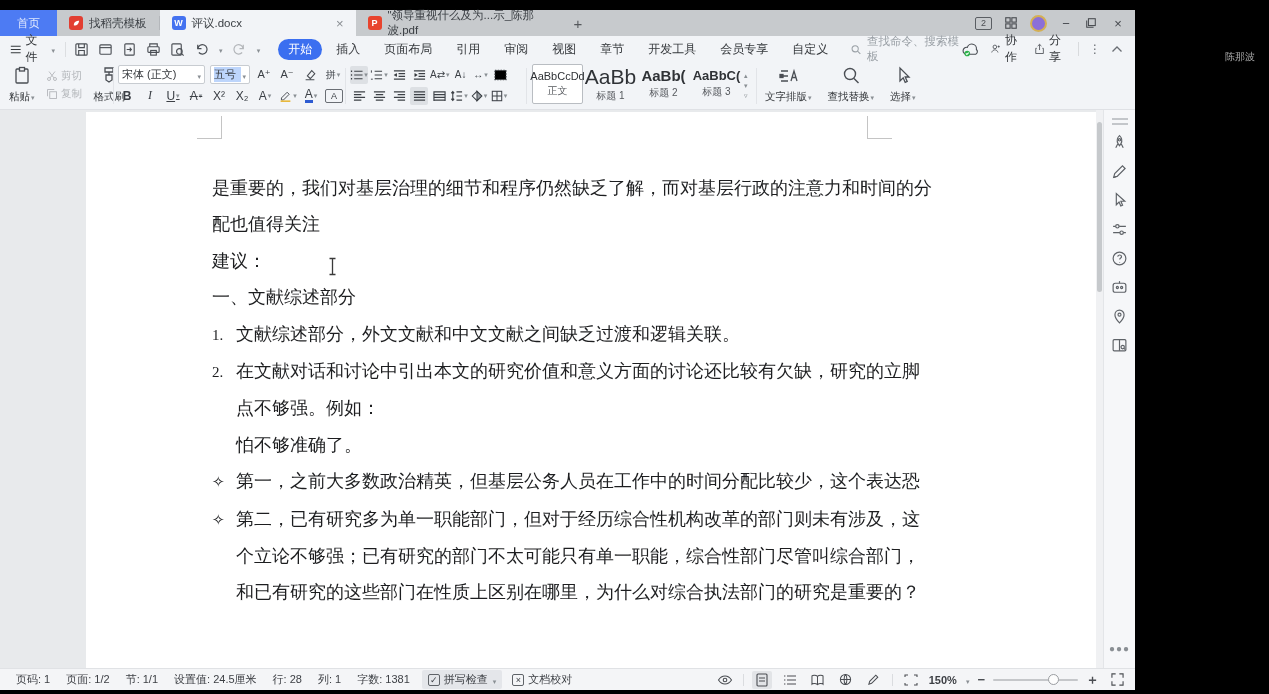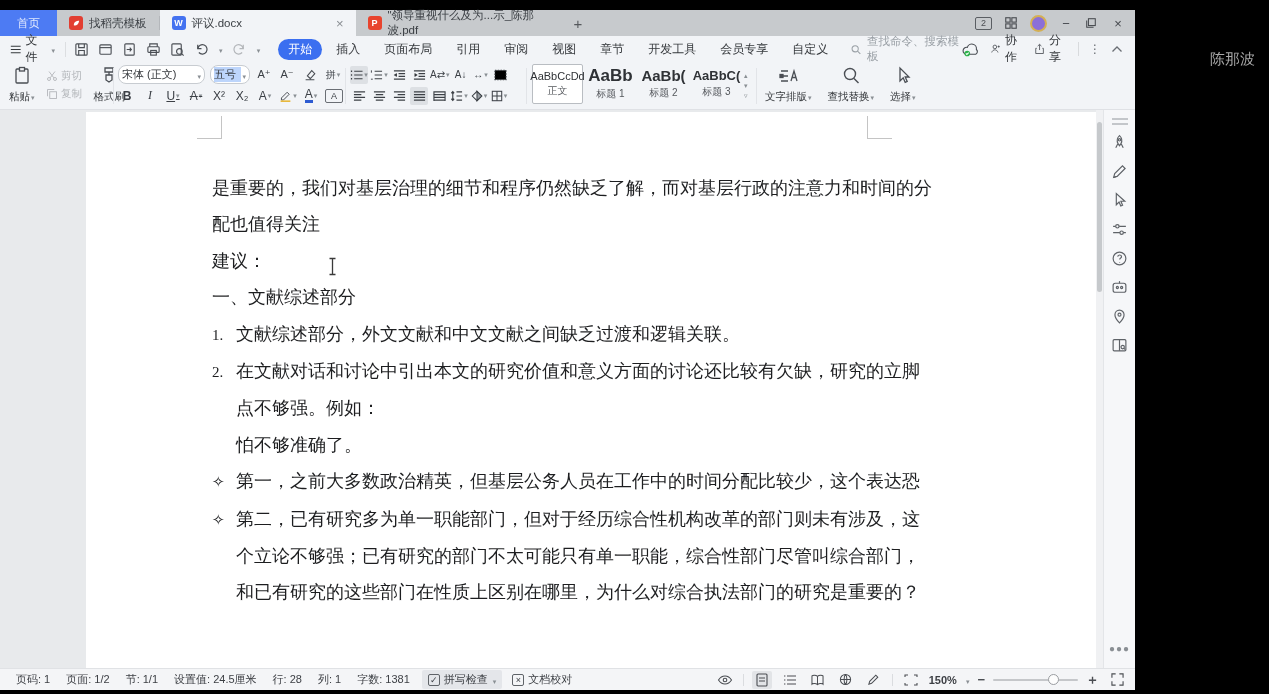--- a/index.html
+++ b/index.html
@@ -50,21 +50,21 @@
     border-bottom:1px solid #dfe1e5; }
   .rgroup { position:absolute; top:2px; height:44px; }
   .gsep { position:absolute; top:6px; width:1px; height:36px; background:#e2e4e8; }
   .bigbtn { display:inline-flex; flex-direction:column; align-items:center; justify-content:space-between;
     height:42px; padding:2px 3px; font-size:10.5px; color:#35383c; vertical-align:top; }
   .smallcol { display:inline-flex; flex-direction:column; justify-content:center; gap:4px; height:42px;
     vertical-align:top; margin-left:4px; }
   .smallbtn { display:flex; align-items:center; gap:3px; font-size:10.5px; color:#b3b6ba; }
   .rrow { display:flex; align-items:center; gap:5px; height:21px; }
   .combo { border:1px solid #c8ccd1; background:#fff; height:19px; display:flex; align-items:center;
-    font-size:11px; color:#35383c; padding:0 3px; border-radius:8px; }
+    font-size:11px; color:#35383c; padding:0 3px; border-radius:2px; }
   .combo .val { flex:1; white-space:nowrap; overflow:hidden; }
   .icbtn { min-width:18px; height:18px; display:inline-flex; align-items:center; justify-content:center;
     font-size:12px; color:#3c4046; border-radius:2px; }
   .icbtn.pressed { background:#dde0e4; }
   .dd::after { content:"▾"; font-size:7px; color:#8a8f94; margin-left:1px; }
   .styles-box { display:flex; align-items:flex-start; gap:2px; }
   .stylecard { width:51px; height:40px; display:flex; flex-direction:column; align-items:center;
     justify-content:center; color:#2f3236; }
   .stylecard .sample { line-height:1.1; white-space:nowrap; }
   .stylecard .sname { font-size:10px; color:#55585d; margin-top:1px; }
@@ -108,21 +108,21 @@
   .st-right { margin-left:auto; display:flex; align-items:center; gap:8px;font-weight:bold; }
   .viewbtn { width:20px; height:18px; display:flex; align-items:center; justify-content:center; border-radius:2px; }
   .viewbtn.pressed { background:#e2e4e7; }
   .zoomtrack { position:relative; width:85px; height:2px; background:#c5c7ca; border-radius:1px; }
   .zoomknob { position:absolute; left:55px; top:-5px; width:11px; height:11px; border-radius:50%;
     background:#fdfdfd; border:1px solid #9a9da1; }
   .zplus { font-size:13px; color:#4a4d52; }
 
   
   .blackpane { position:absolute; left:1135px; top:0; width:134px; height:694px; background:#000; }
-  .pname { position:absolute; right:14px; top:50px; color:#a9a9a9; font-size:15px; }
+  .pname { position:absolute; right:14px; top:50px; color:#a9a9a9; font-size:10px; }
   .topstrip { position:absolute; left:0; top:0; width:1269px; height:10px; background:#000; }
   .botstrip { position:absolute; left:0; top:690px; width:1269px; height:4px; background:#000; }
 </style>
 </head>
 <body>
 
 <div class="stage">
   <div class="topstrip"></div>
 
   <div class="win">
@@ -439,21 +439,21 @@
       <div class="gsep" style="left:526px;"></div>
 
       <div class="rgroup styles-box" style="left:532px;">
 
           <div class="stylecard active flush">
             <span class="sample" style="font-size: 11px; font-weight: normal;">AaBbCcDd</span>
             <span class="sname">正文</span>
           </div>
 
           <div class="stylecard flush">
-            <span class="sample" style="font-size: 17px; font-weight: bold;">AaBb</span>
+            <span class="sample" style="font-size: 21px; font-weight: normal;">AaBb</span>
             <span class="sname">标题 1</span>
           </div>
 
           <div class="stylecard flush">
             <span class="sample" style="font-size: 15px; font-weight: bold;">AaBb(</span>
             <span class="sname">标题 2</span>
           </div>
 
           <div class="stylecard flush">
             <span class="sample" style="font-size: 13px; font-weight: bold;">AaBbC(</span>

